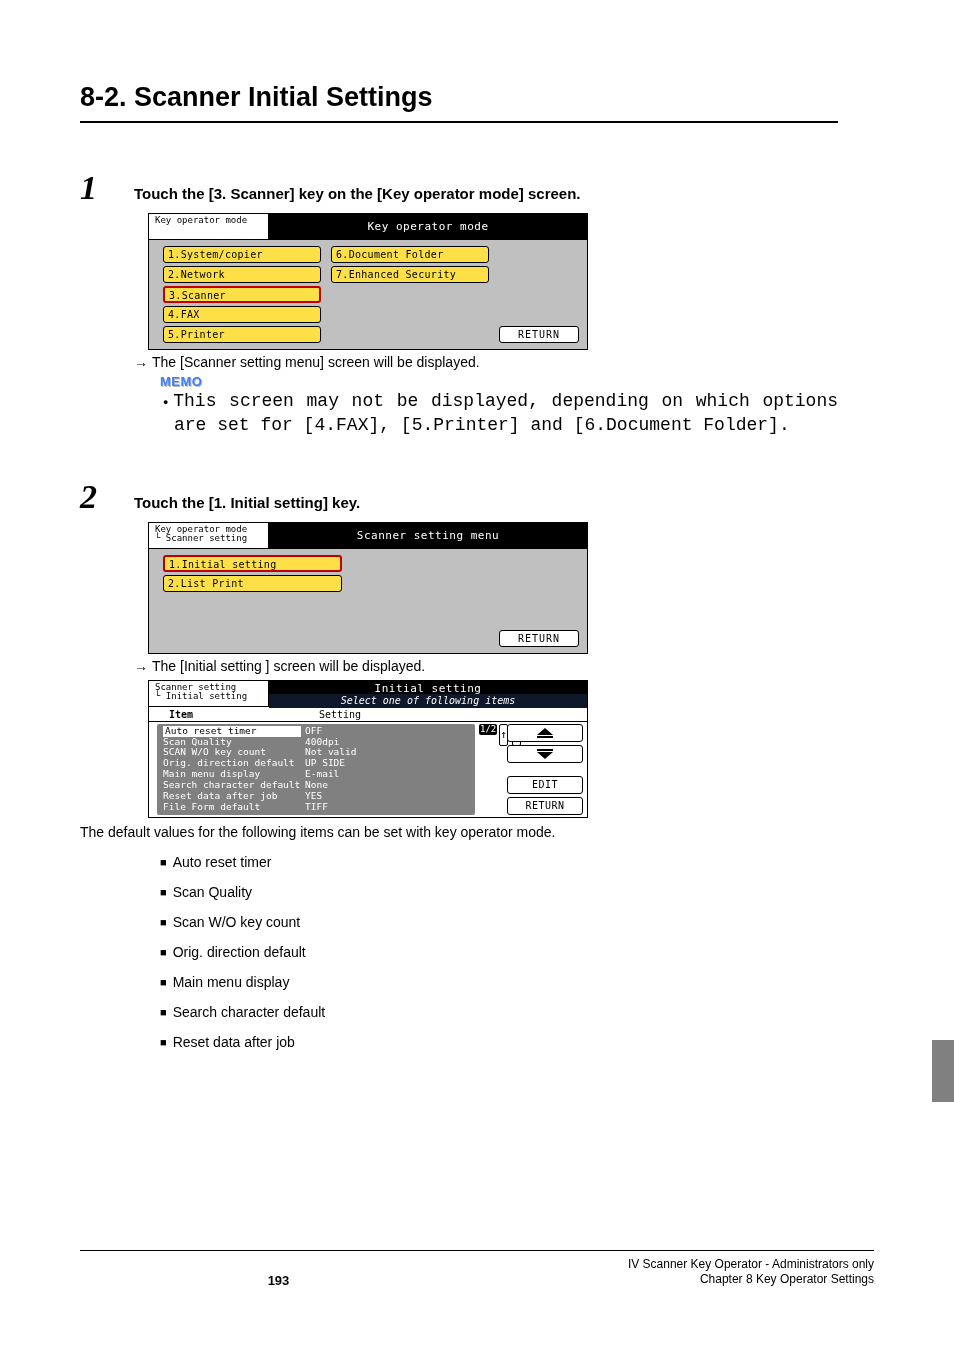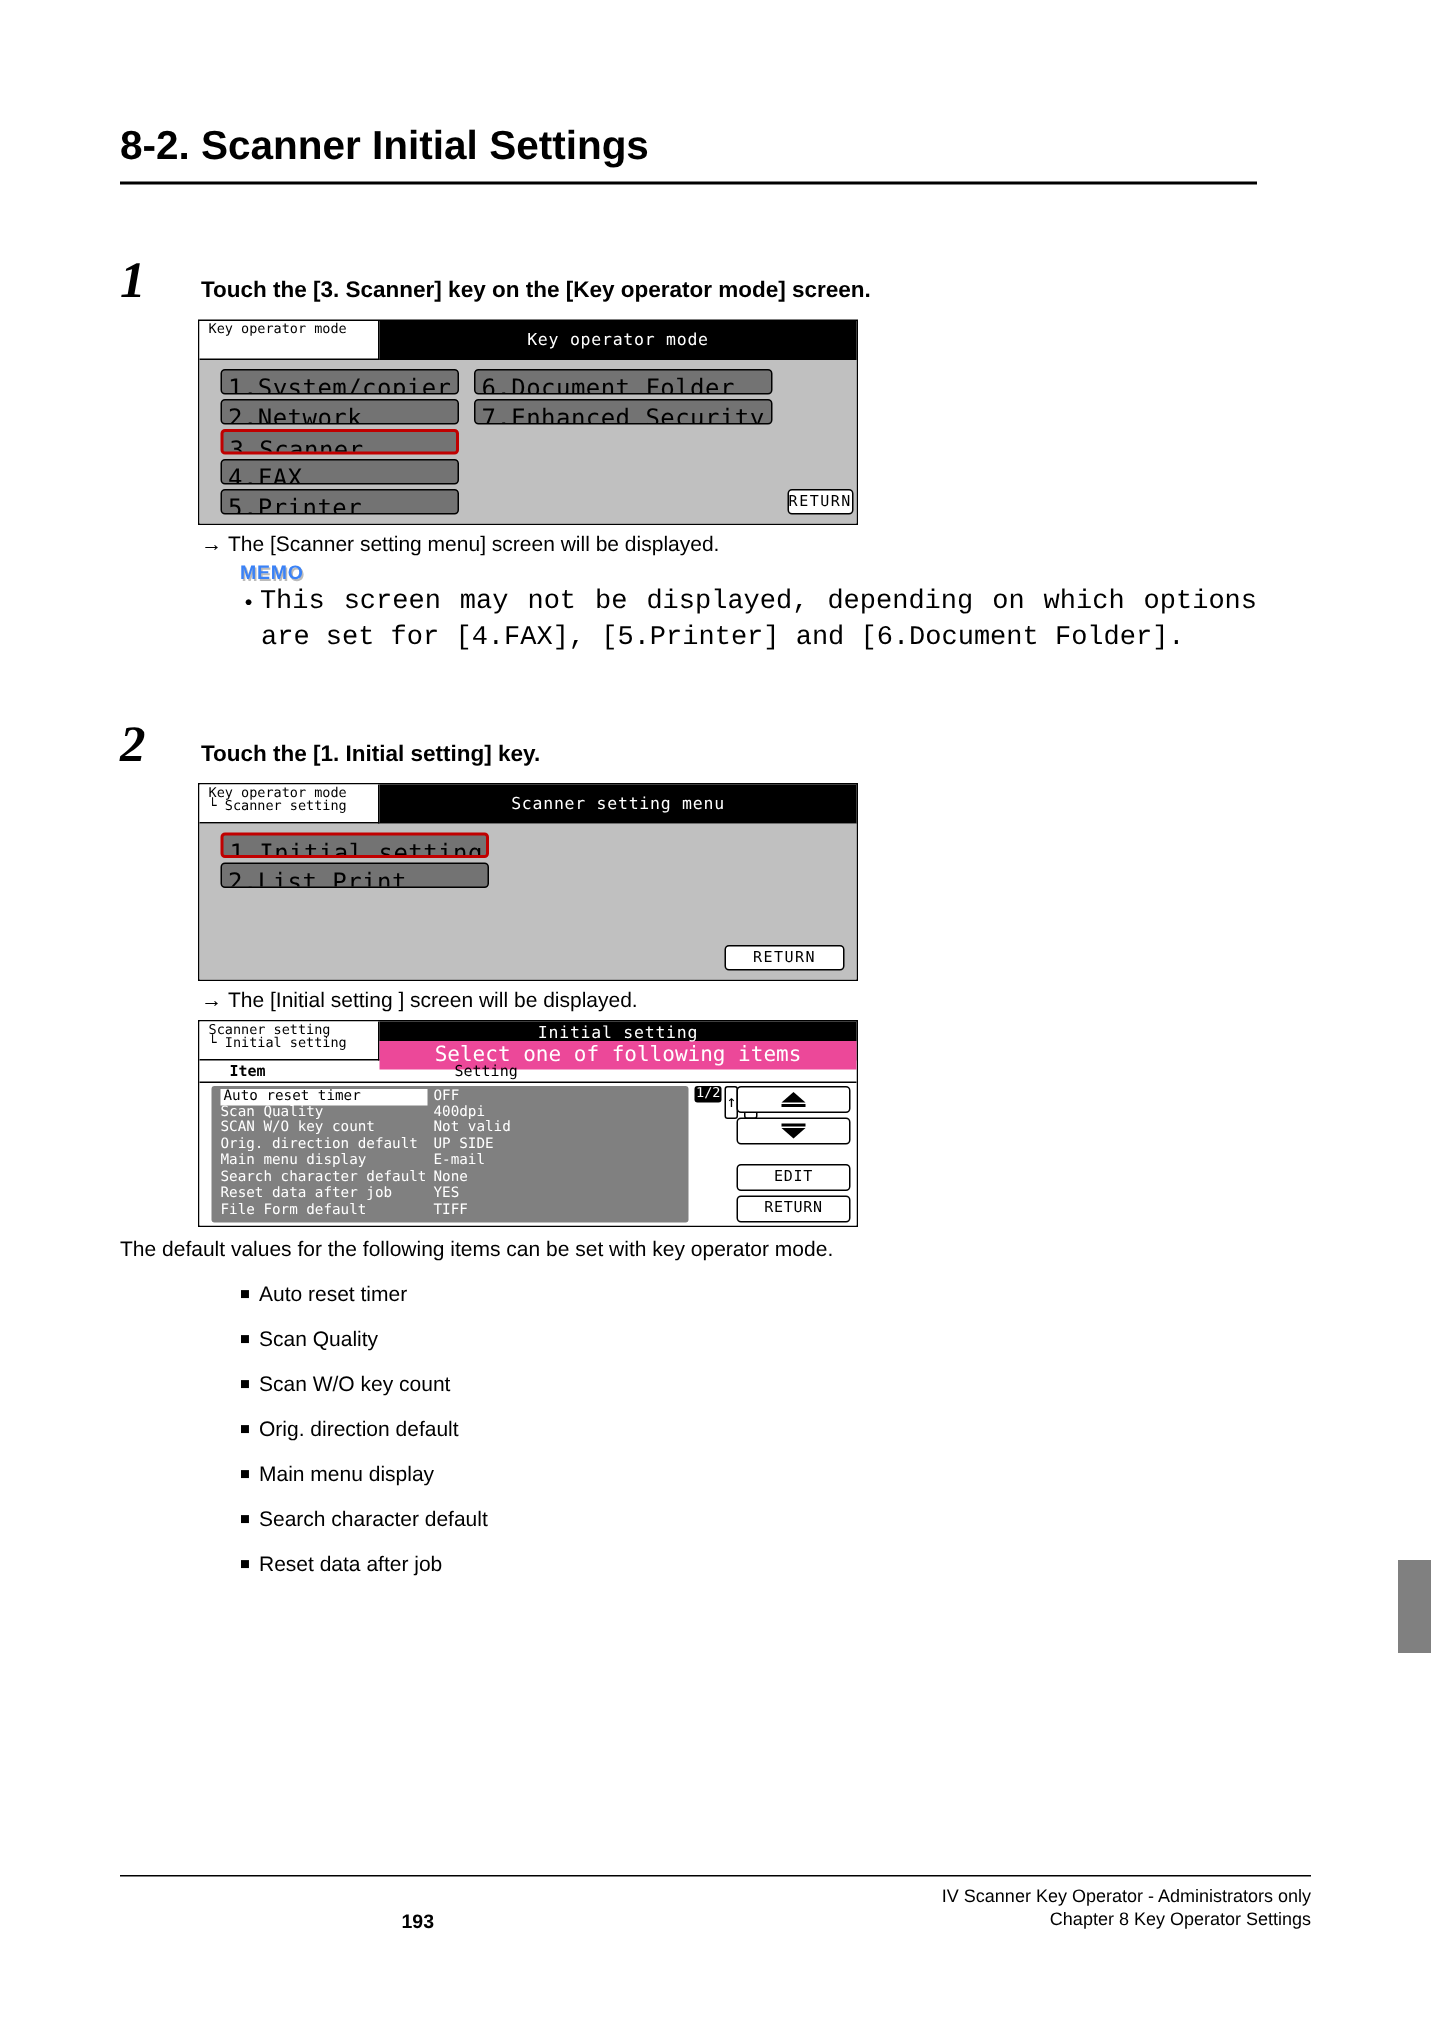--- a/index.html
+++ b/index.html
@@ -34,21 +34,21 @@
     font-size: 34px;
     width: 54px;
     flex-shrink: 0;
   }
   .step-text {
     font-size: 15px;
     font-weight: bold;
     padding-top: 10px;
   }
   .screen-frame {
-    margin-left: 52px;
+    margin-left: 68px;
     border: 1px solid #000;
     width: 440px;
     position: relative;
     font-family: monospace;
     font-size: 10px;
   }
   .screen-titlebar {
     display: flex;
     height: 26px;
   }
@@ -72,25 +72,25 @@
   }
   .screen-body {
     background: #c0c0c0;
     padding: 6px 8px 6px 14px;
     display: flex;
     gap: 10px;
   }
   .menu-col { flex: 1; display: flex; flex-direction: column; gap: 3px; }
   .side-col { width: 80px; display: flex; flex-direction: column; justify-content: flex-end; }
   .menu-btn {
-    background: #737373;
+    background: #fde047;
     border: 1px solid #000;
     border-radius: 3px;
     padding: 2px 4px;
-    font-size: 16px;
+    font-size: 10px;
     height: 17px;
     letter-spacing: 0.3px;
     white-space: nowrap;
     overflow: hidden;
   }
   .menu-btn.highlighted {
     border: 2px solid #c00000;
   }
   .return-btn {
     background: #fff;
@@ -132,25 +132,26 @@
     position: relative;
     top: -1px;
   }
   .spacer-lg { height: 30px; }
 
   
   .screen3-body {
     background: #fff;
   }
   .screen3-subtitle {
-    background: #ec4899;
+    background: #0f172a;
     color: #fff;
     text-align: center;
-    font-size: 14px;
+    font-size: 10px;
     padding: 1px 0 2px 0;
+    font-style: italic;
   }
   .screen3-header-row {
     display: flex;
     border-bottom: 1px solid #000;
     font-size: 10px;
     padding: 2px 12px 1px 20px;
   }
   .screen3-header-row .col1 { width: 150px; font-weight: bold; }
   .screen3-header-row .col2 { width: 100px; }
   .screen3-content {

